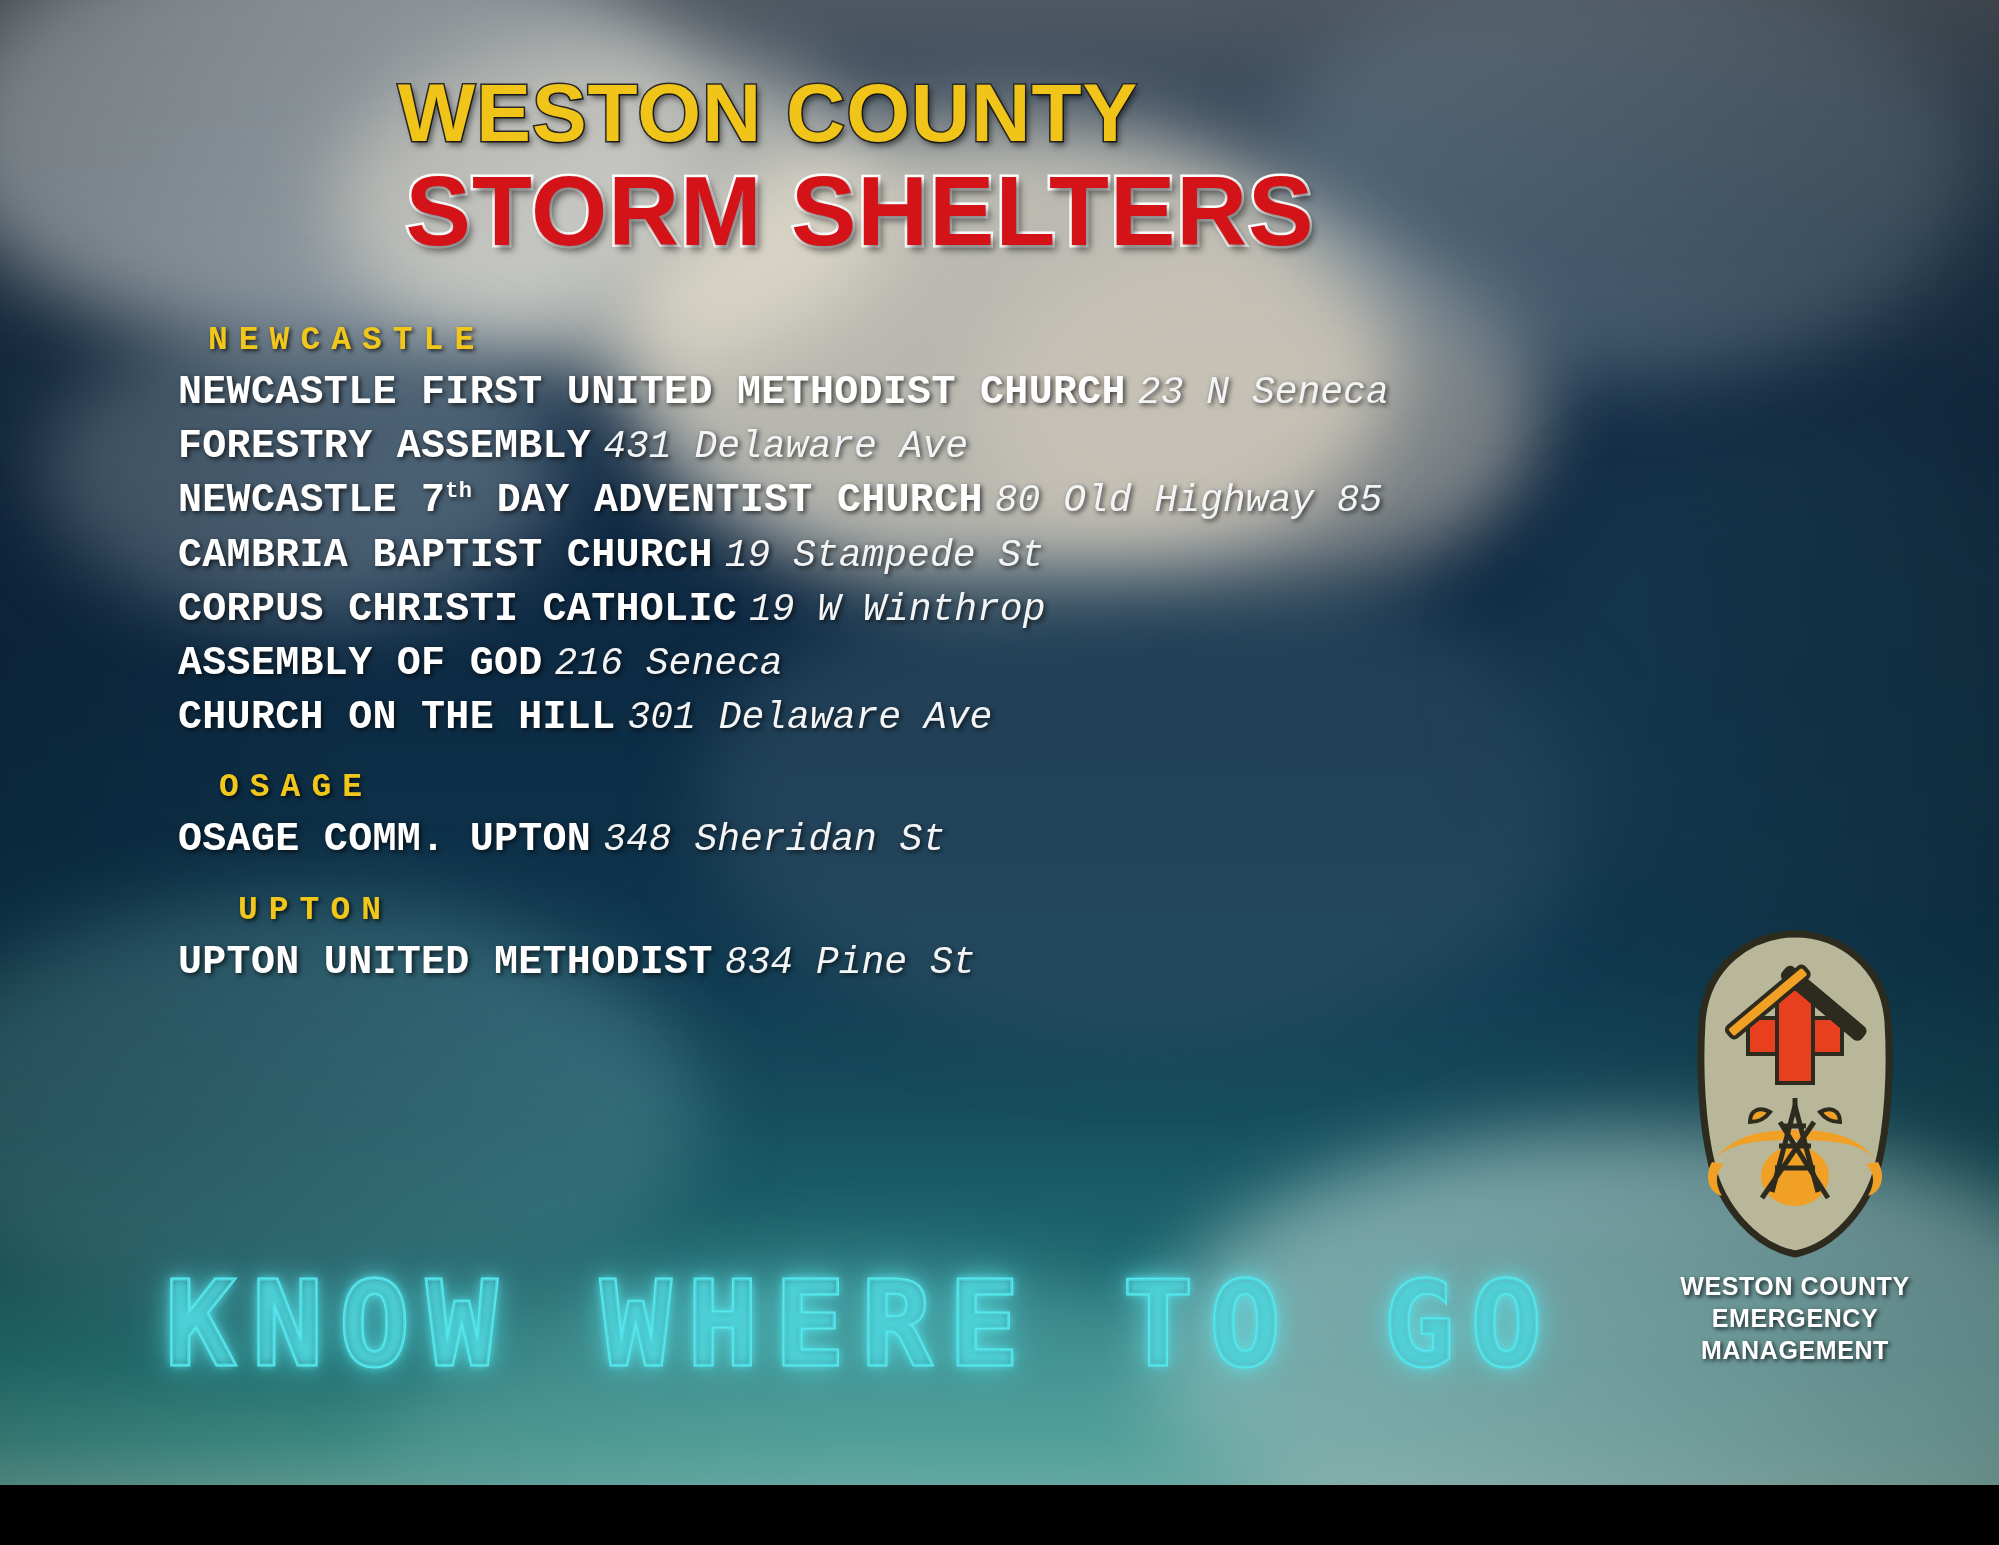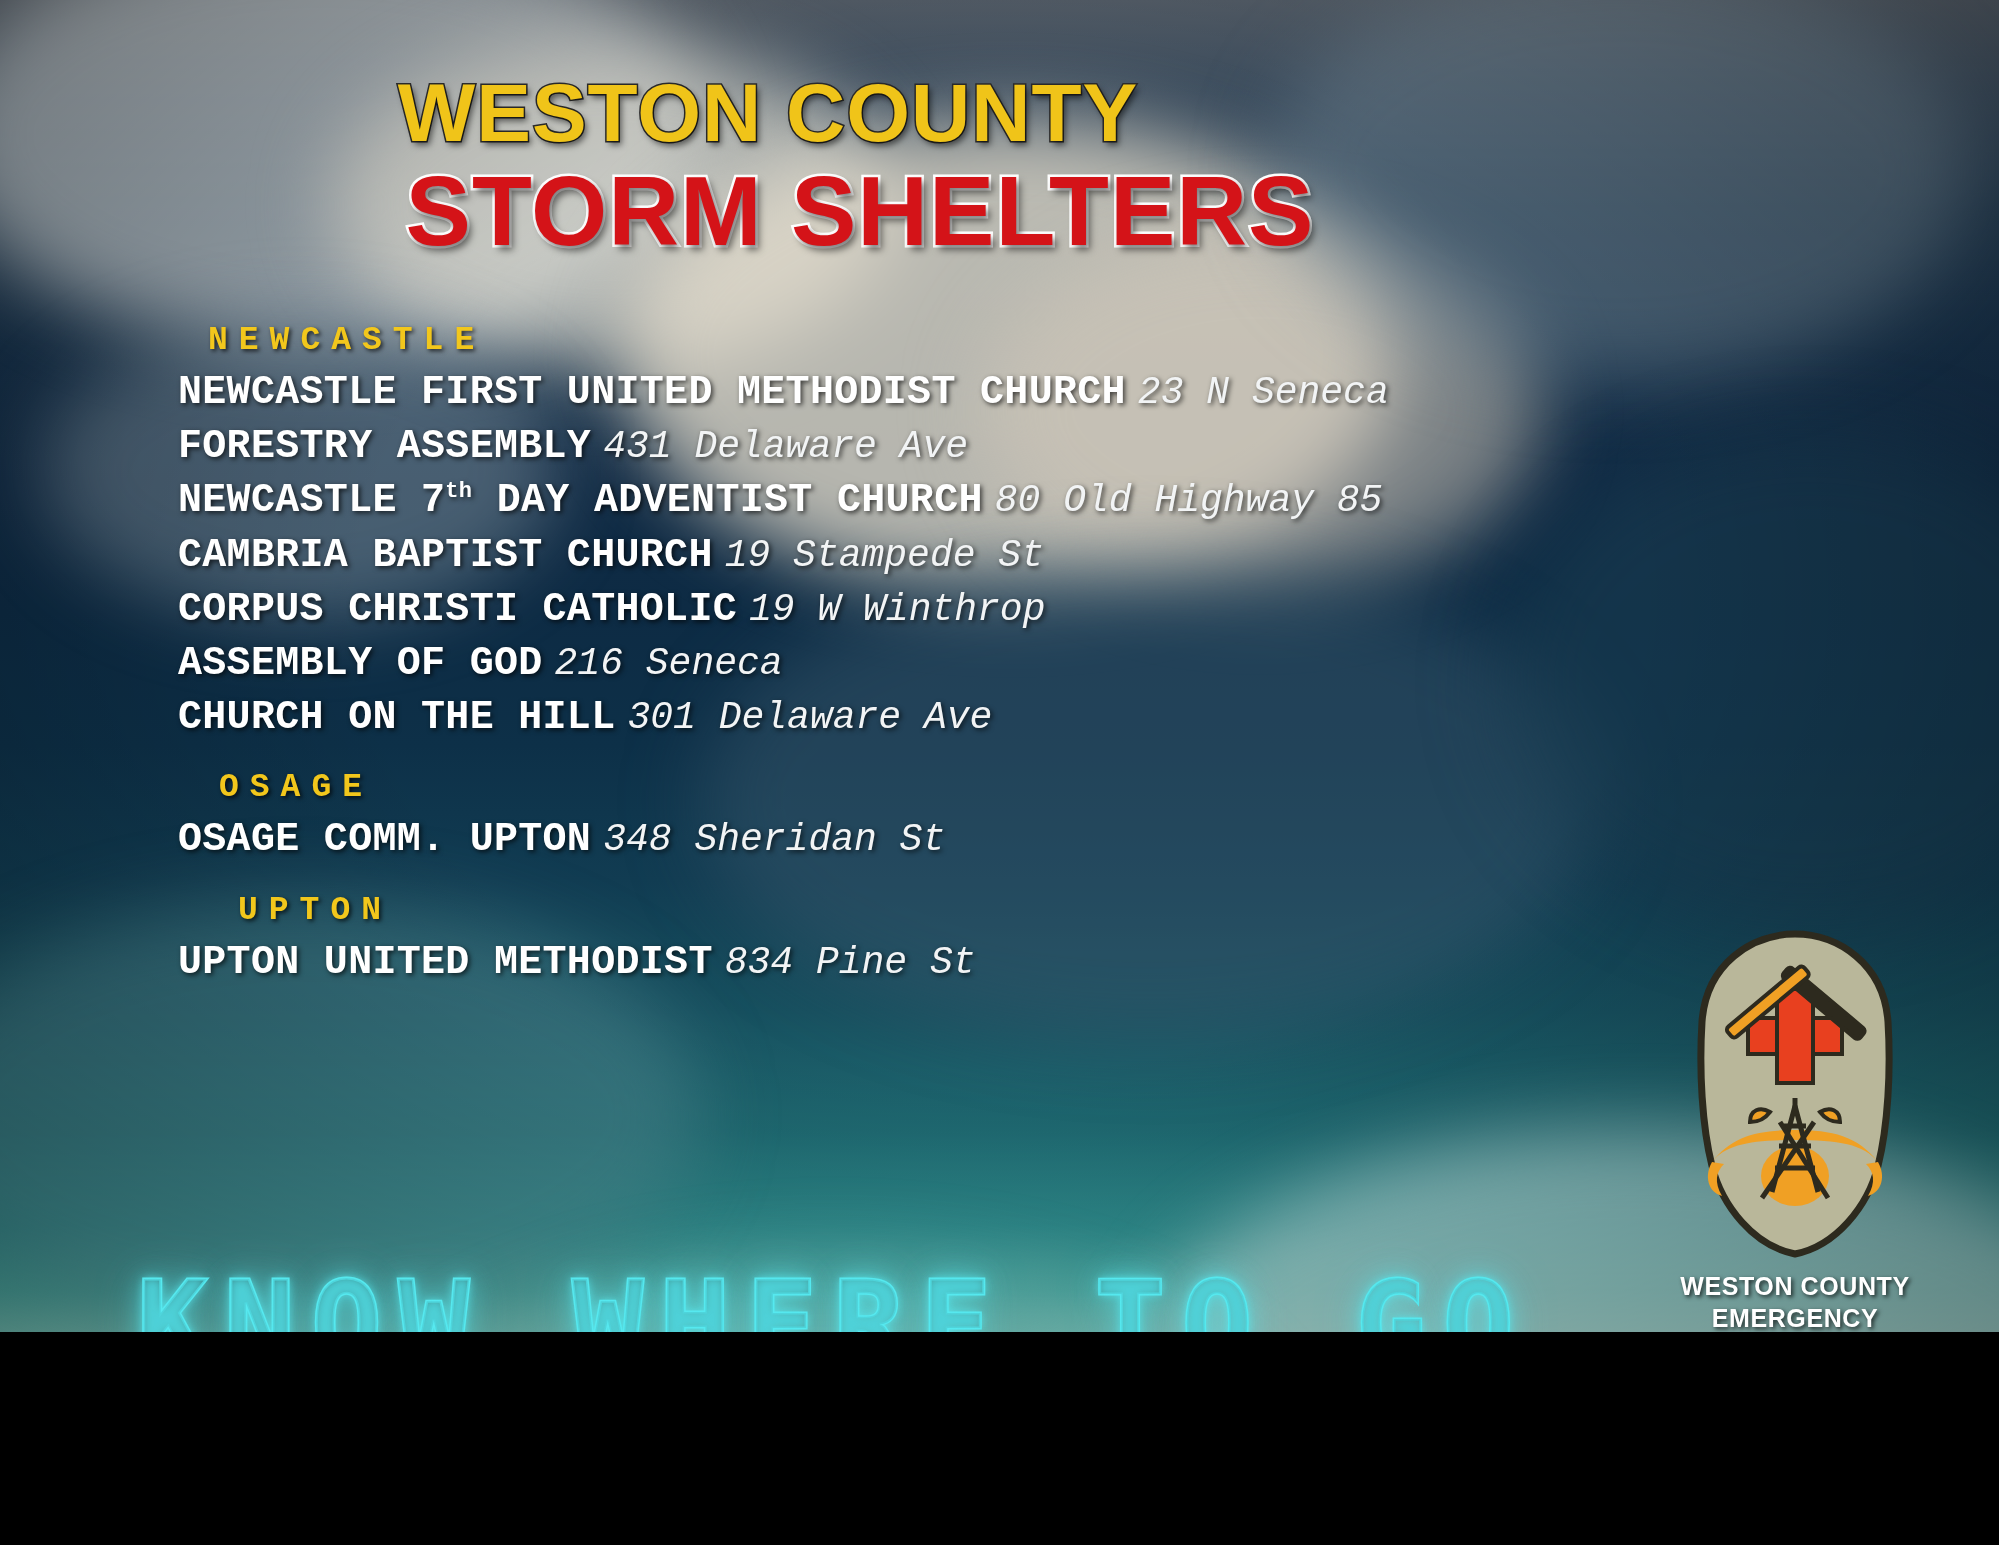--- a/index.html
+++ b/index.html
@@ -6,21 +6,21 @@
     margin: 0;
     padding: 0;
     background: #000;
   }
   body {
     font-family: "Liberation Sans", sans-serif;
   }
   #poster {
     position: relative;
     width: 1999px;
-    height: 1332px;
+    height: 1485px;
     overflow: hidden;
     background: #0e2030;
   }
 
   
   .bg-base {
     position: absolute;
     inset: 0;
     background:
       linear-gradient(to bottom,
@@ -133,21 +133,21 @@
     font-style: italic;
     font-weight: normal;
     margin-left: 12px;
     text-shadow: 2px 2px 5px rgba(0,0,0,0.7);
   }
   .gap-before { margin-top: 26px; }
 
   
   .neon {
     position: absolute;
-    left: 137px;
+    left: 165px;
     top: 1255px;
     font-family: "DejaVu Sans Mono", monospace;
     font-size: 118px;
     font-weight: bold;
     letter-spacing: 16px;
     color: rgba(10,40,48,0.10);
     -webkit-text-stroke: 3px #57e9ef;
     paint-order: stroke fill;
     text-shadow:
       0 0 10px rgba(87,233,239,0.9),

